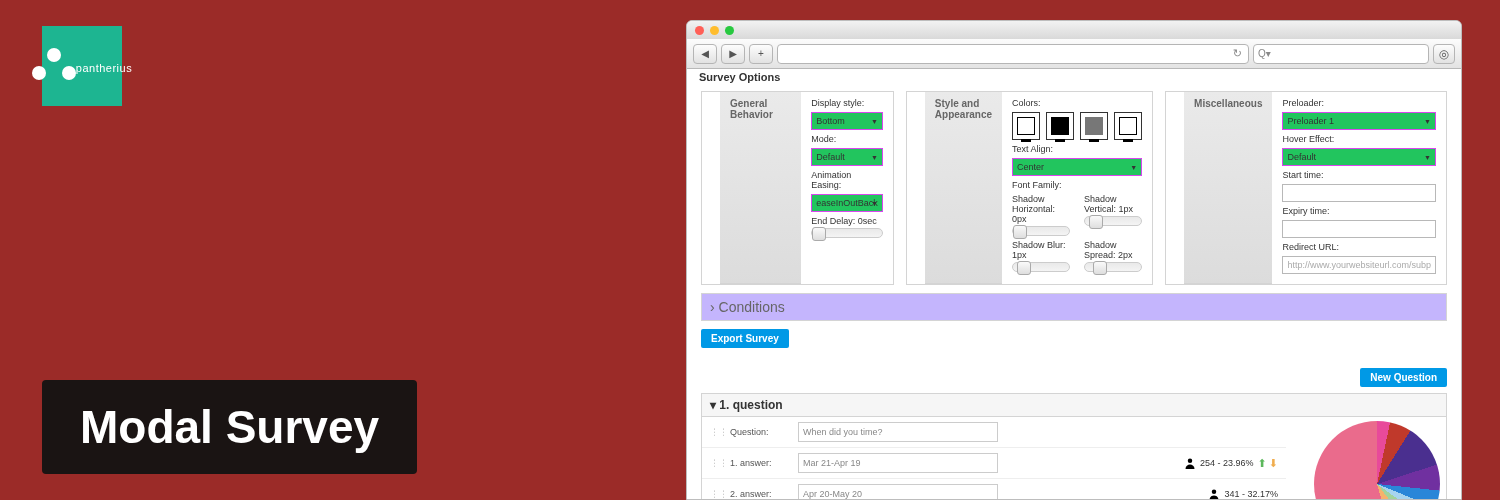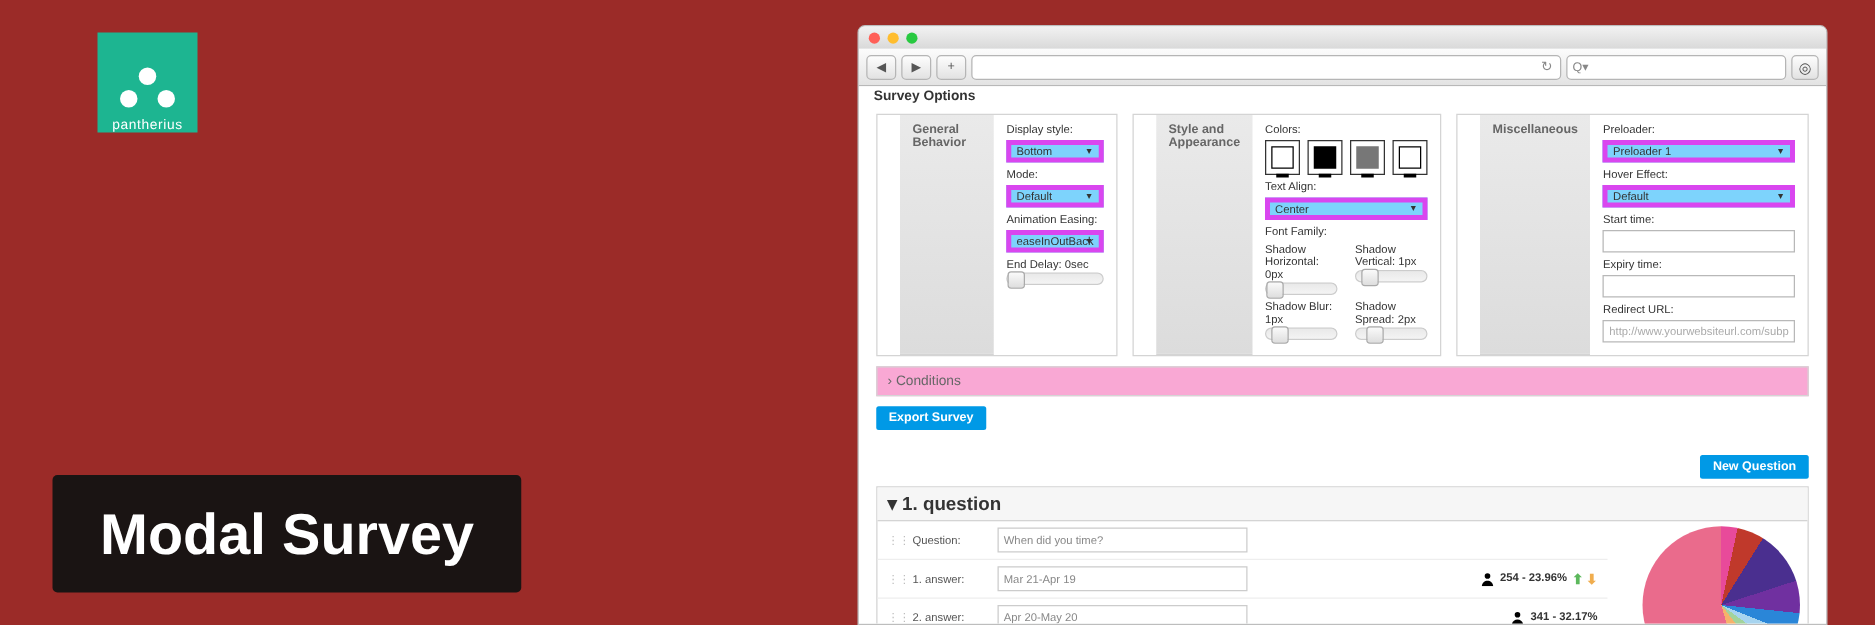--- a/index.html
+++ b/index.html
@@ -13,24 +13,23 @@
 }
 
 .logo-badge {
   position: absolute;
   top: 26px;
   left: 42px;
   width: 80px;
   height: 80px;
   background: #1db591;
   display: flex;
-  flex-direction: column;
+  flex-direction: row;
   align-items: center;
-  justify-content: flex-end;
-  margin-left: 36px;
+  justify-content: center;
 }
 .logo-shape { display:flex; flex-direction:column; align-items:center; }
 .logo-dot { width: 14px; height: 14px; background:#fff; border-radius:50%; margin-bottom:4px; }
 .logo-row { display:flex; gap:16px; }
 .logo-txt { color:#fff; font-size:11px; margin-top:4px; letter-spacing:0.5px; }
 
 
 .title-bar {
   position: absolute;
   left: 42px;
@@ -122,21 +121,21 @@
   background:linear-gradient(#eaeaea,#dcdcdc);
   border-bottom:1px solid #d4d4d4;
   padding:6px 10px;
   font-size:10px;
   font-weight:bold;
   color:#666;
 }
 .panel-body { padding: 6px 10px 10px; display:flex; flex-direction:column; gap:4px; }
 .lbl { font-size:9px; color:#333; font-weight:normal; }
 .sel {
-  width:100%; height:18px; background:#7dd3fc; border:4px solid #d946ef;
+  width:100%; height:18px; background:#22c55e; border:1px solid #d946ef;
   font-size:9px; padding:0 4px; display:flex; align-items:center; position:relative;
 }
 .sel:after { content:"▼"; position:absolute; right:4px; font-size:7px; color:#333; }
 .txt-input {
   width:100%; height:18px; background:#fff; border:1px solid #b8b8b8;
   font-size:9px; padding:0 4px; display:flex; align-items:center; color:#aaa;
 }
 .slider-row { display:flex; flex-direction:column; gap:2px; }
 .slider-track {
   width:100%; height:10px; background:linear-gradient(#e9e9e9,#f4f4f4);
@@ -153,41 +152,41 @@
   width:28px; height:28px; border:1px solid #333; background:#fff; position:relative;
   display:flex; align-items:flex-end; justify-content:center;
 }
 .color-sw .inner { width:18px; height:18px; position:absolute; top:4px; left:4px; }
 .stand { width:10px; height:3px; background:#000; position:absolute; bottom:-3px; }
 
 
 .accordion {
   margin: 0 14px;
   border:1px solid #d4d4d4;
-  background:#f9a8d4;
-  padding:5px 8px; font-size:11px; color:#666;
+  background:#c4b5fd;
+  padding:5px 8px; font-size:14px; color:#666;
 }
 .btn-blue {
   display:inline-block;
   background:#0099e6; color:#fff; font-size:10px; font-weight:bold;
   padding:4px 10px; margin:8px 14px; border-radius:2px; border:none;
 }
 .new-q-row { display:flex; justify-content:flex-end; padding:0 14px; }
 
 
 .qblock { margin:0 14px; border:1px solid #d4d4d4; }
-.qhead { background:#f6f6f6; padding:4px 8px; font-size:15px; font-weight:bold; border-bottom:1px solid #d4d4d4; }
+.qhead { background:#f6f6f6; padding:4px 8px; font-size:12px; font-weight:bold; border-bottom:1px solid #d4d4d4; }
 .qrow-area { display:flex; }
 .qrows { flex:1; }
 .qrow { display:flex; align-items:center; gap:8px; padding:5px 8px; border-top:1px solid #eee; font-size:9px; }
 .qrow:first-child { border-top:none; }
 .qinput { flex:0 0 200px; height:20px; border:1px solid #ccc; padding:0 4px; color:#888; display:flex; align-items:center; }
 .handle { color:#bbb; width:12px; text-align:center; }
 .rlabel { width:60px; color:#555; }
-.votes { margin-left:auto; display:flex; gap:4px; font-size:9px; color:#333;font-weight:bold; }
+.votes { margin-left:auto; display:flex; align-items:center; gap:4px; font-size:9px; color:#333; }
 .personicon { width:12px; height:12px; display:inline-block; }
 .arrows { display:flex; gap:2px; font-size:11px; }
 .up { color:#5cb85c; }
 .dn { color:#f0ad4e; }
 
 .pie-area { width:160px; position:relative; }
 .pie {
   position:absolute; top:4px; right:6px; width:126px; height:126px; border-radius:50%;
   background: conic-gradient(
     #e84a9a 0 12deg,

